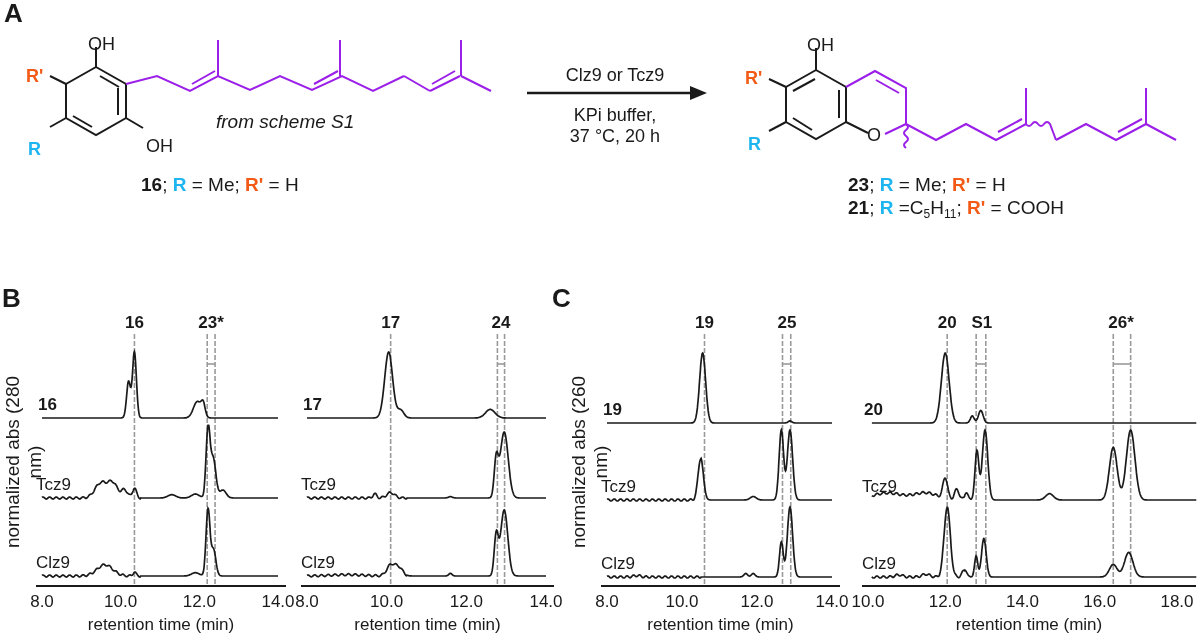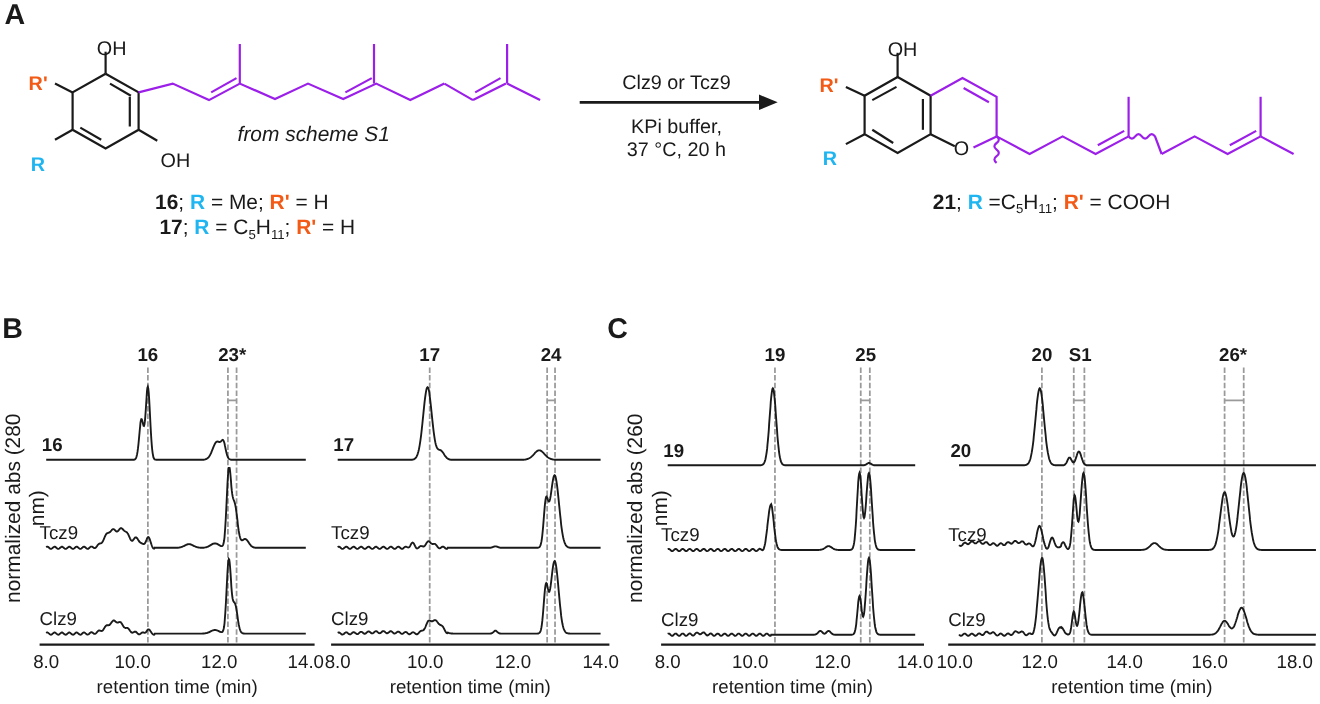--- a/index.html
+++ b/index.html
@@ -83,24 +83,24 @@
     <path d="M906,124 q4,3 0,6 q-4,3 0,6 q4,3 0,6 q-4,3 0,6"></path>
   </g>
   <text x="807" y="51" font-size="18" fill="#1a1a1a">OH</text>
   <text x="867" y="141" font-size="18" fill="#1a1a1a">O</text>
   <text x="745" y="84" font-size="18" font-weight="bold" fill="#f25a15">R'</text>
   <text x="748" y="150" font-size="18" font-weight="bold" fill="#1fb5f0">R</text>
 </svg>
 
 <div class="abs cmpd-list" style="left:116px;top:173px;">
   <div><b>16</b><span>; </span><span class="rblue">R</span><span> = </span><span>Me</span><span>; </span><span class="rorange">R'</span><span> = </span><span>H</span></div>
-  <div style="padding-left:4px;"><b>17</b><span>; </span><span class="rblue">R</span><span> = </span><span>C</span><span class="sub">5</span><span>H</span><span class="sub">11</span><span>; </span><span class="rorange">R'</span><span> = </span><span>H</span></div>
 </div>
 
 <div class="abs cmpd-list" style="left:823px;top:173px;">
+  <div><b>23</b><span>; </span><span class="rblue">R</span><span> = </span><span>Me</span><span>; </span><span class="rorange">R'</span><span> = </span><span>H</span></div>
   <div><b>21</b><span>; </span><span class="rblue">R</span> =<span>C</span><span class="sub">5</span><span>H</span><span class="sub">11</span><span>; </span><span class="rorange">R'</span><span> = </span><span>COOH</span></div>
 </div>
 
 <div class="abs ylabel" style="left:-76px;top:440px;width:200px;transform:rotate(-90deg);text-align:center;">normalized abs (280 nm)</div>
 <div class="abs ylabel" style="left:490px;top:440px;width:200px;transform:rotate(-90deg);text-align:center;">normalized abs (260 nm)</div>
 
 <svg class="abs" id="chroms" style="left:0;top:0;" width="1200" height="640">
     <line x1="134.43333333333334" y1="334" x2="134.43333333333334" y2="586" stroke="#9a9a9a" stroke-width="1.6" stroke-dasharray="5,2"></line>
     <line x1="207.19999999999996" y1="334" x2="207.19999999999996" y2="586" stroke="#9a9a9a" stroke-width="1.6" stroke-dasharray="5,2"></line>
     <line x1="215.0666666666667" y1="334" x2="215.0666666666667" y2="586" stroke="#9a9a9a" stroke-width="1.6" stroke-dasharray="5,2"></line>

